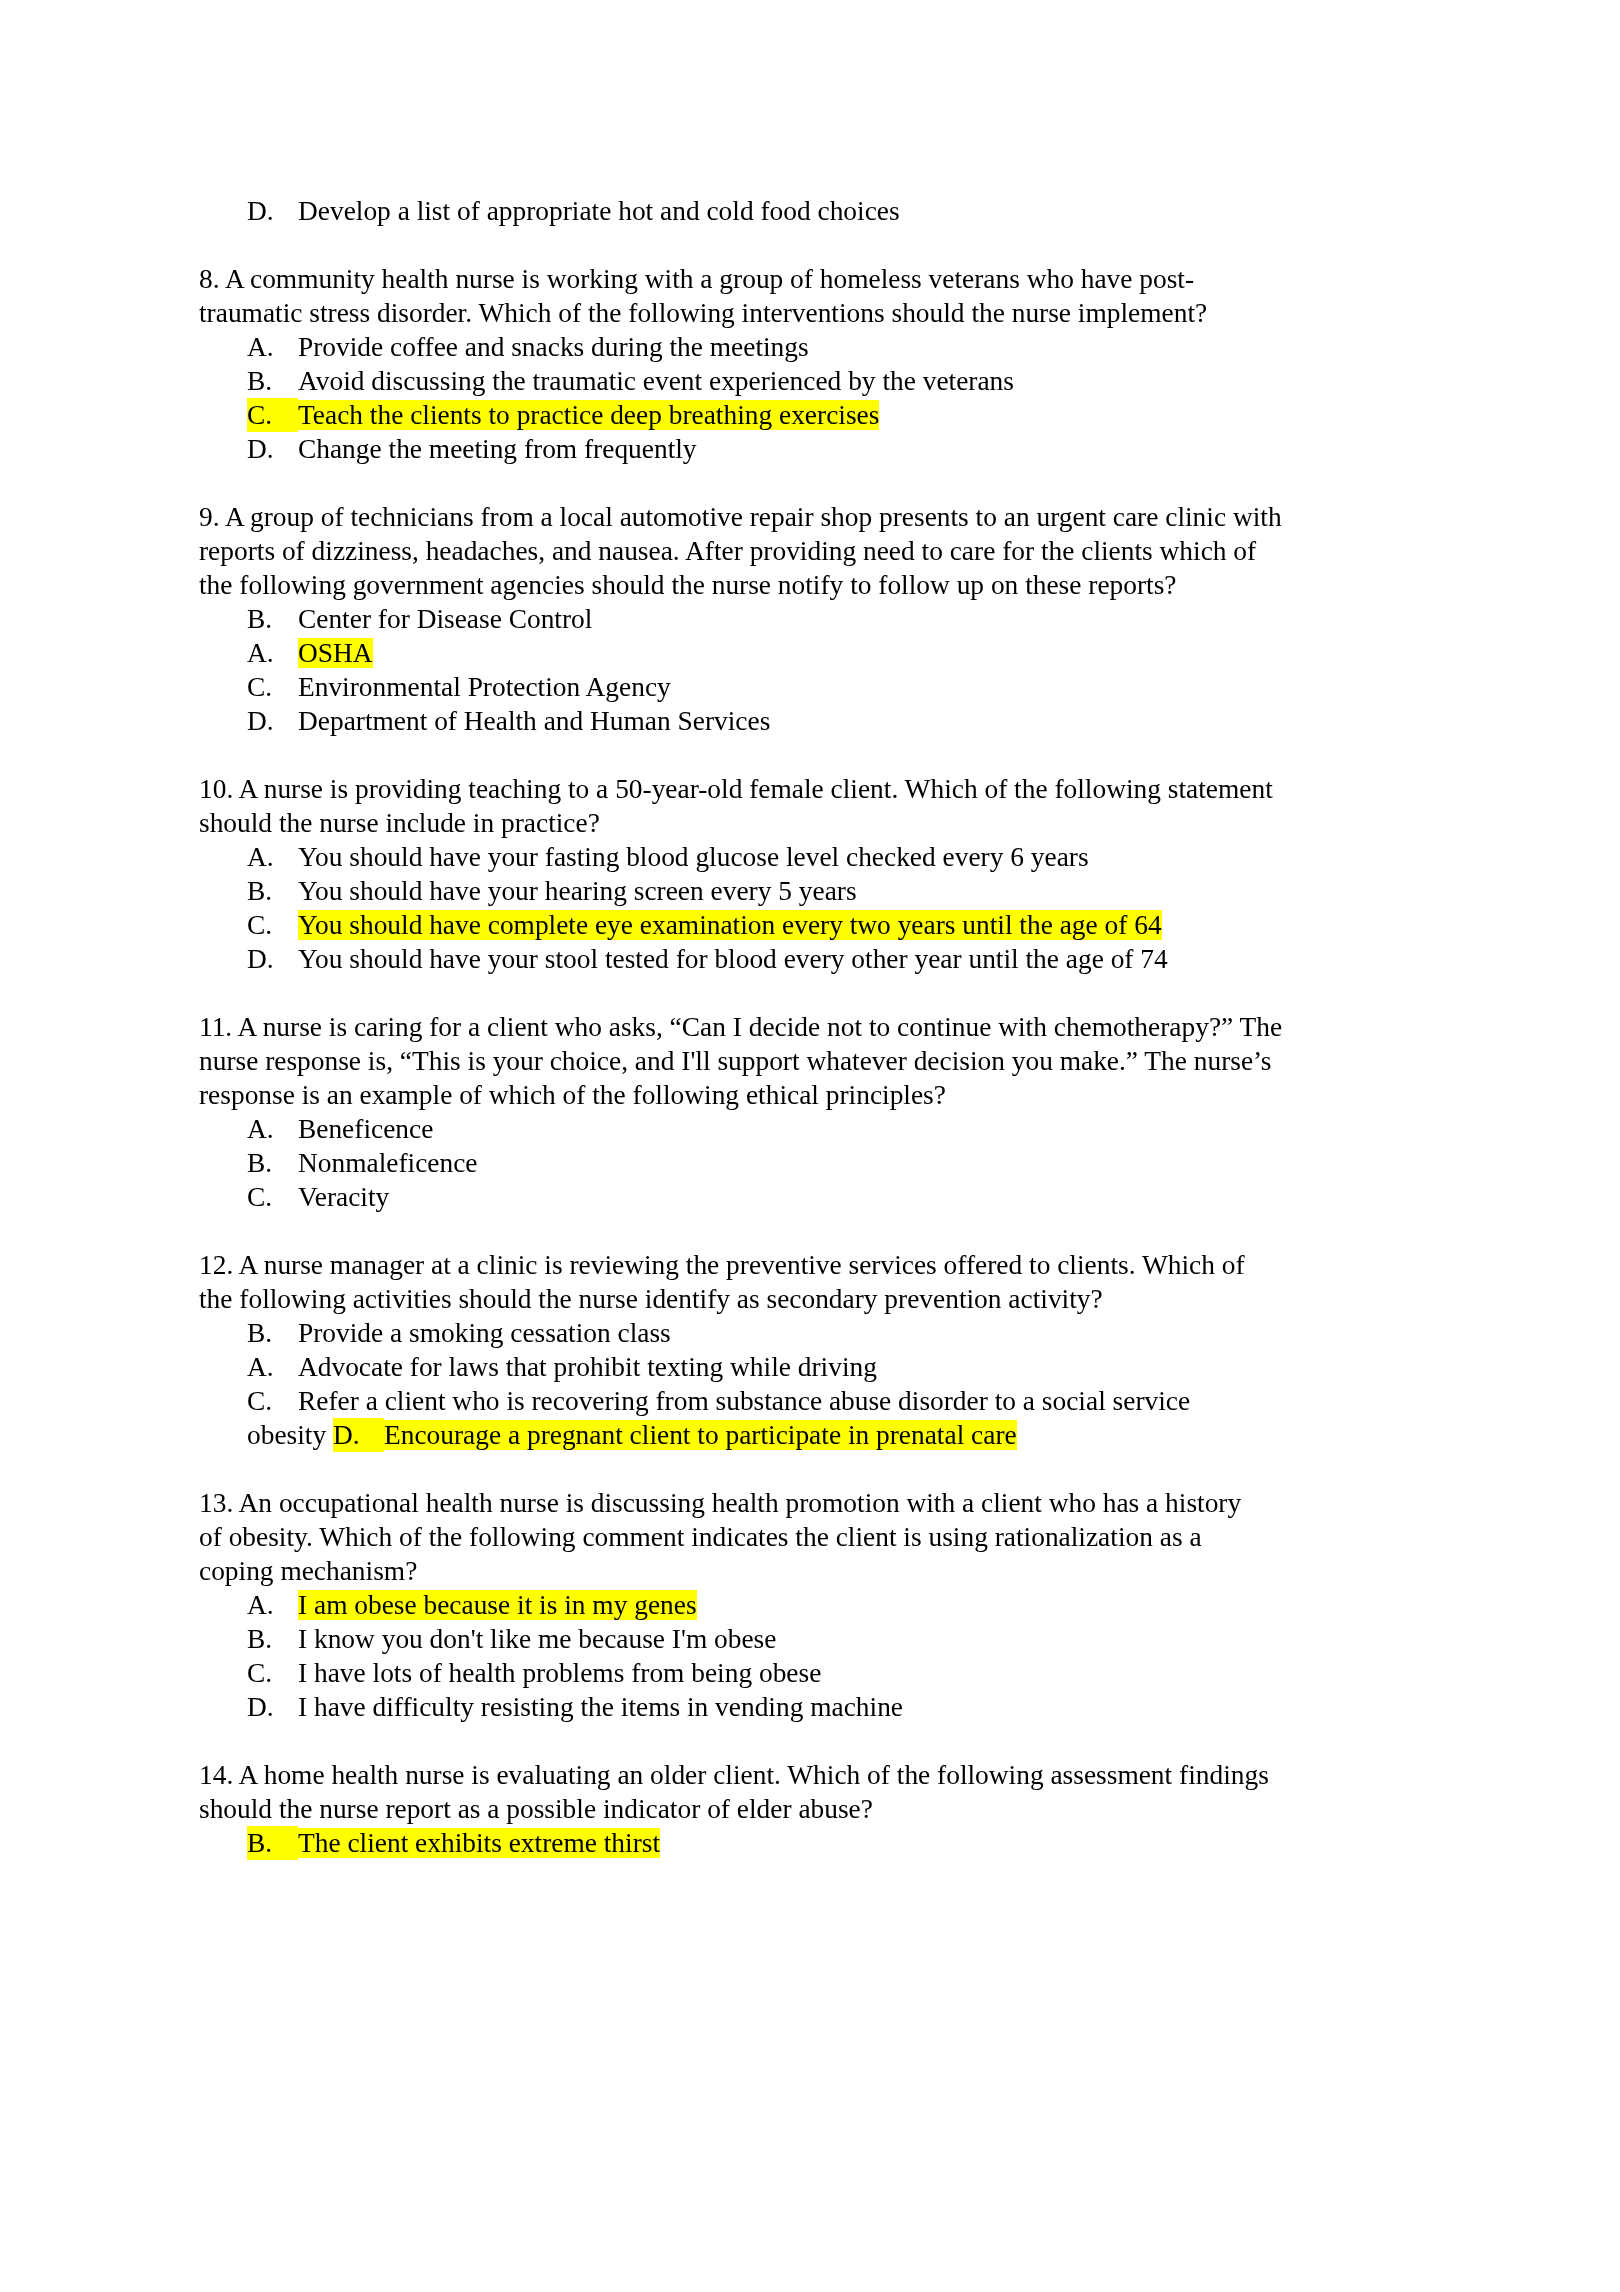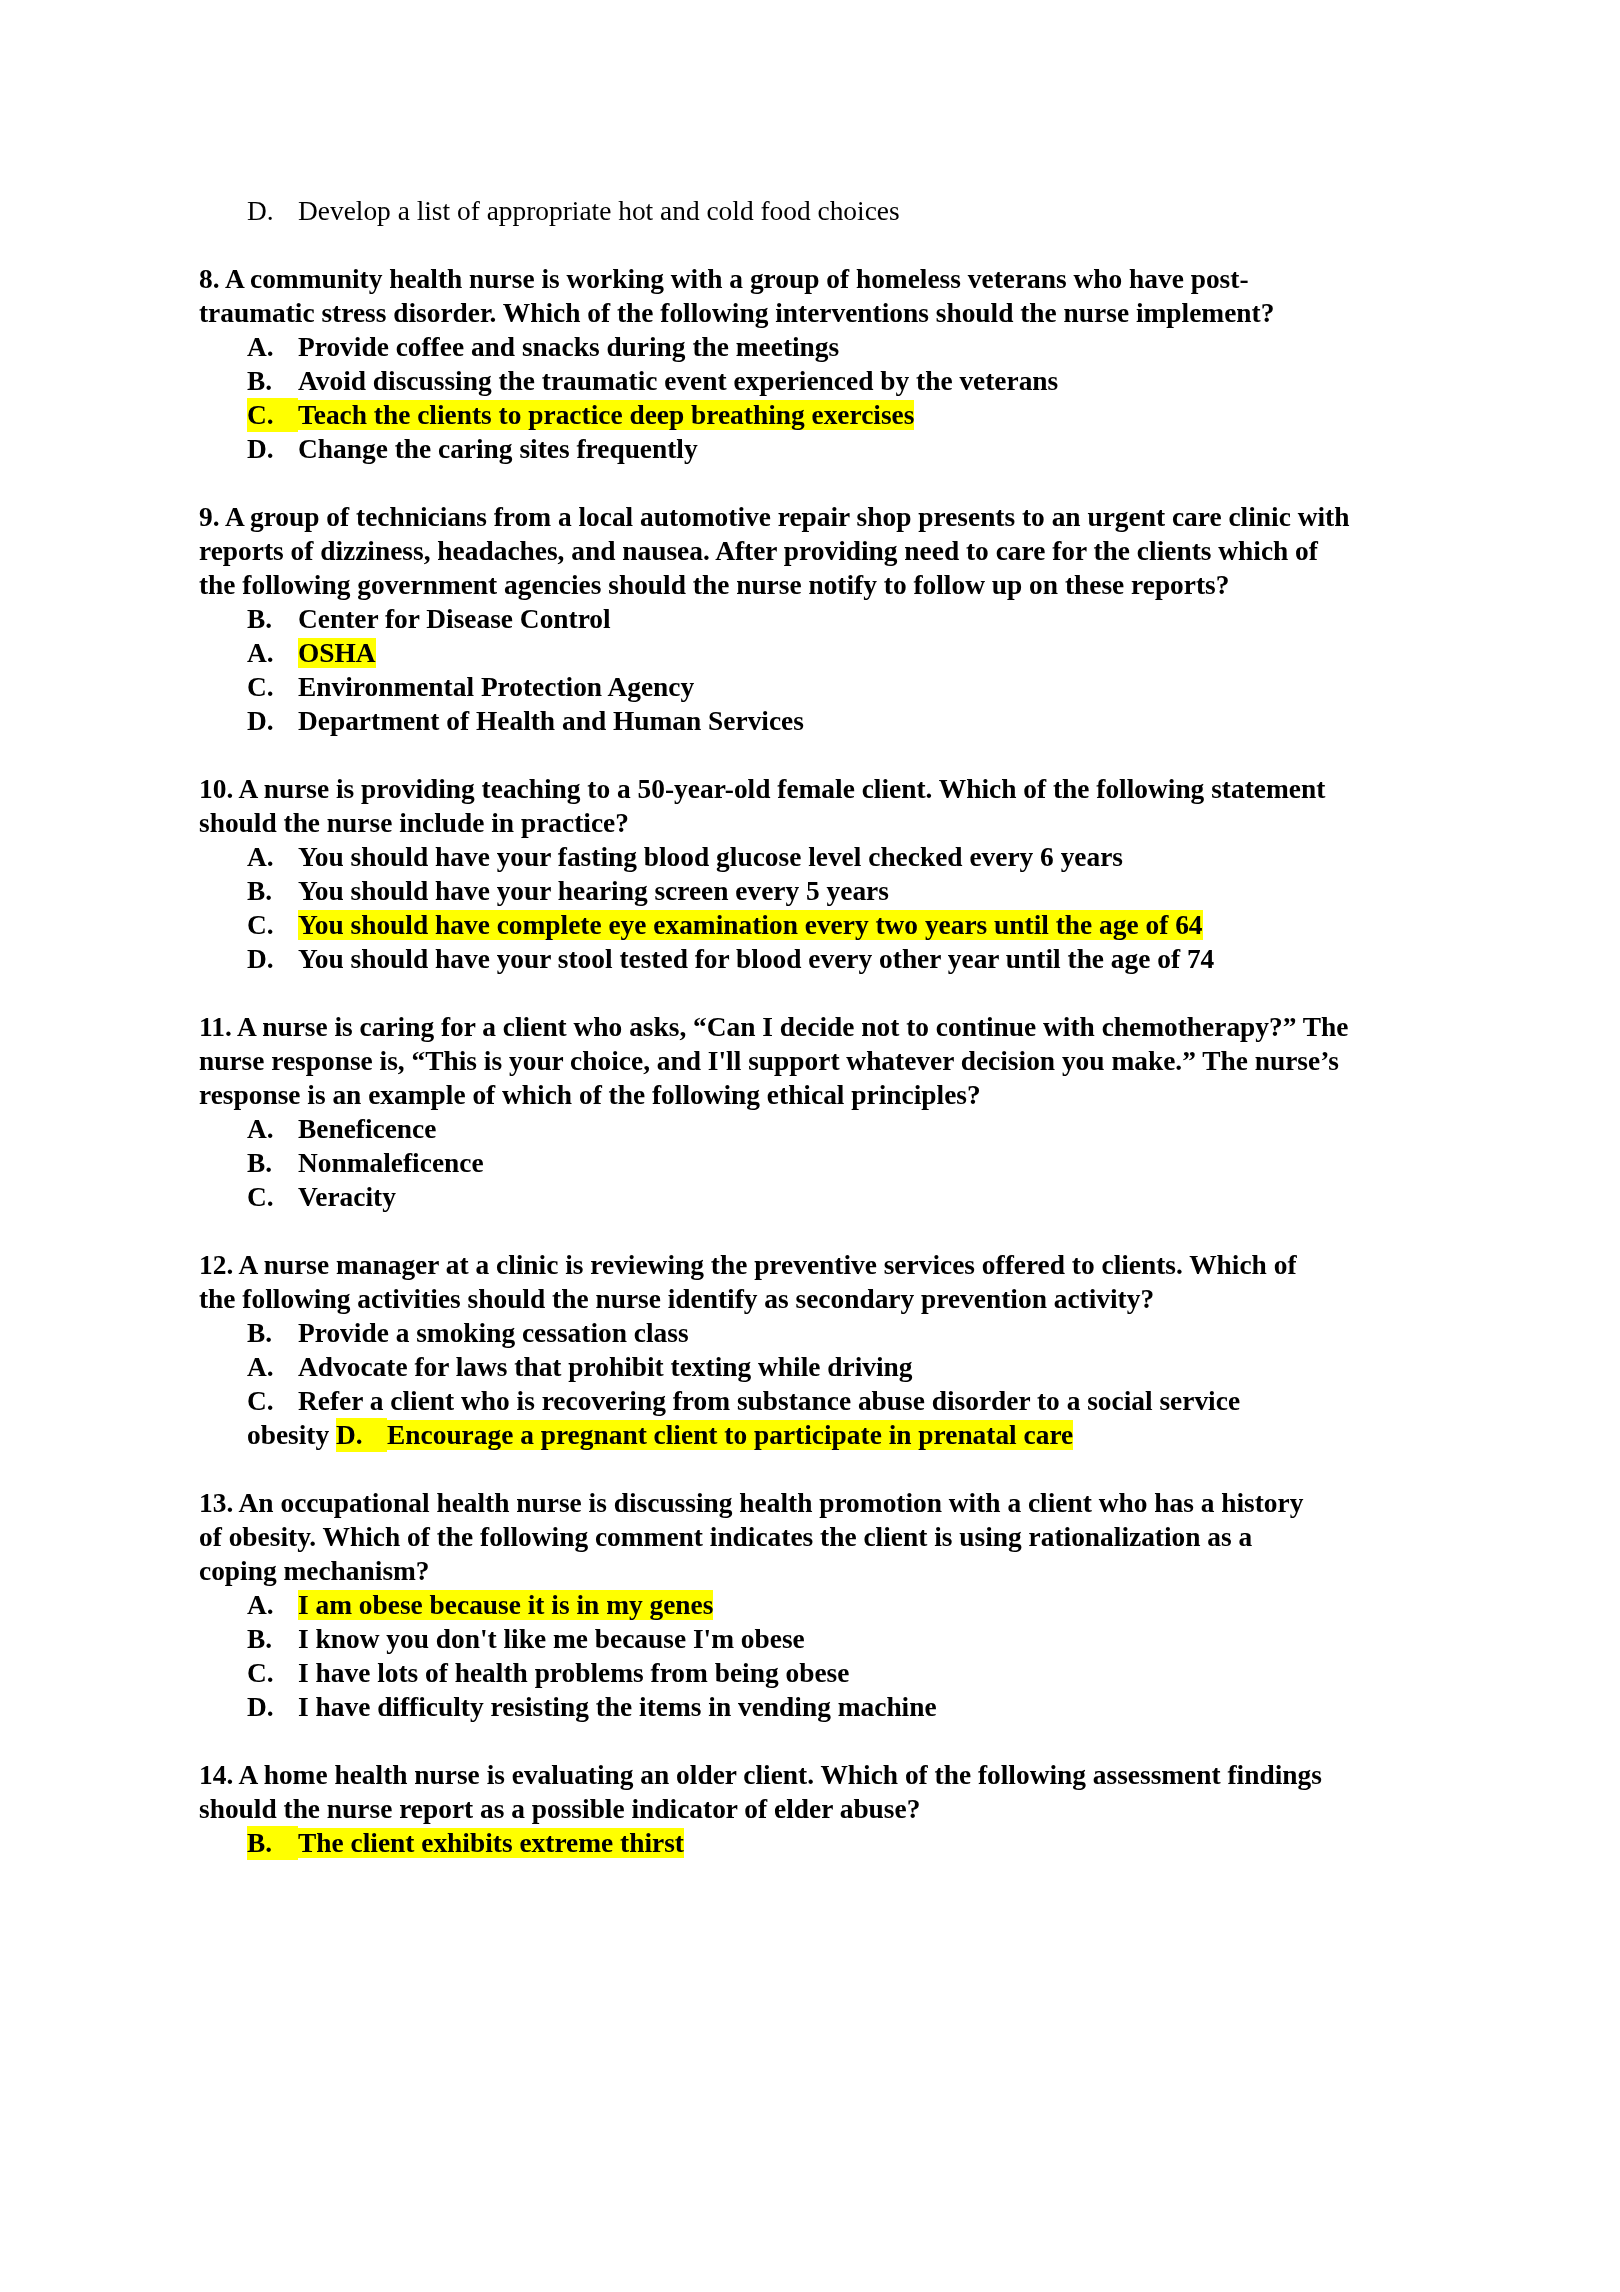--- a/index.html
+++ b/index.html
@@ -14,41 +14,41 @@
   }
   .page {
     width: 1620px;
     height: 2293px;
     background: var(--bg, #ffffff);
     color: var(--fg, #000000);
     padding: 194px 157px 0 199px;
     font-size: 27.4px;
     line-height: 34px;
   }
-  .block + .block { margin-top: 34px; font-weight: bold; }
+  .block + .block { margin-top: 34px; }
   .line { white-space: pre; }
   .opt-line { padding-left: 48px; white-space: pre; }
   .opt-label { display: inline-block; min-width: 51px; }
   .hl { background-color: var(--hl, #ffff00); }
 </style>
 </head>
 <body>
 
 <div class="page">
   <div id="doc-content">
       <div class="block">
         <div class="opt-line"><span class="opt-label">D.</span><span>Develop a list of appropriate hot and cold food choices</span></div>
       </div>
       <div class="block">
         <div class="line">8. A community health nurse is working with a group of homeless veterans who have post-</div>
         <div class="line">traumatic stress disorder. Which of the following interventions should the nurse implement?</div>
         <div class="opt-line"><span class="opt-label">A.</span><span>Provide coffee and snacks during the meetings</span></div>
         <div class="opt-line"><span class="opt-label">B.</span><span>Avoid discussing the traumatic event experienced by the veterans</span></div>
         <div class="opt-line"><span class="opt-label hl">C.</span><span class="hl">Teach the clients to practice deep breathing exercises</span></div>
-        <div class="opt-line"><span class="opt-label">D.</span><span>Change the caring sites frequently</span></div>
+        <div class="opt-line"><span class="opt-label">D.</span><span>Change the meeting from frequently</span></div>
       </div>
       <div class="block">
         <div class="line">9. A group of technicians from a local automotive repair shop presents to an urgent care clinic with</div>
         <div class="line">reports of dizziness, headaches, and nausea. After providing need to care for the clients which of</div>
         <div class="line">the following government agencies should the nurse notify to follow up on these reports?</div>
         <div class="opt-line"><span class="opt-label">B.</span><span>Center for Disease Control</span></div>
         <div class="opt-line"><span class="opt-label">A.</span><span class="hl">OSHA</span></div>
         <div class="opt-line"><span class="opt-label">C.</span><span>Environmental Protection Agency</span></div>
         <div class="opt-line"><span class="opt-label">D.</span><span>Department of Health and Human Services</span></div>
       </div>

